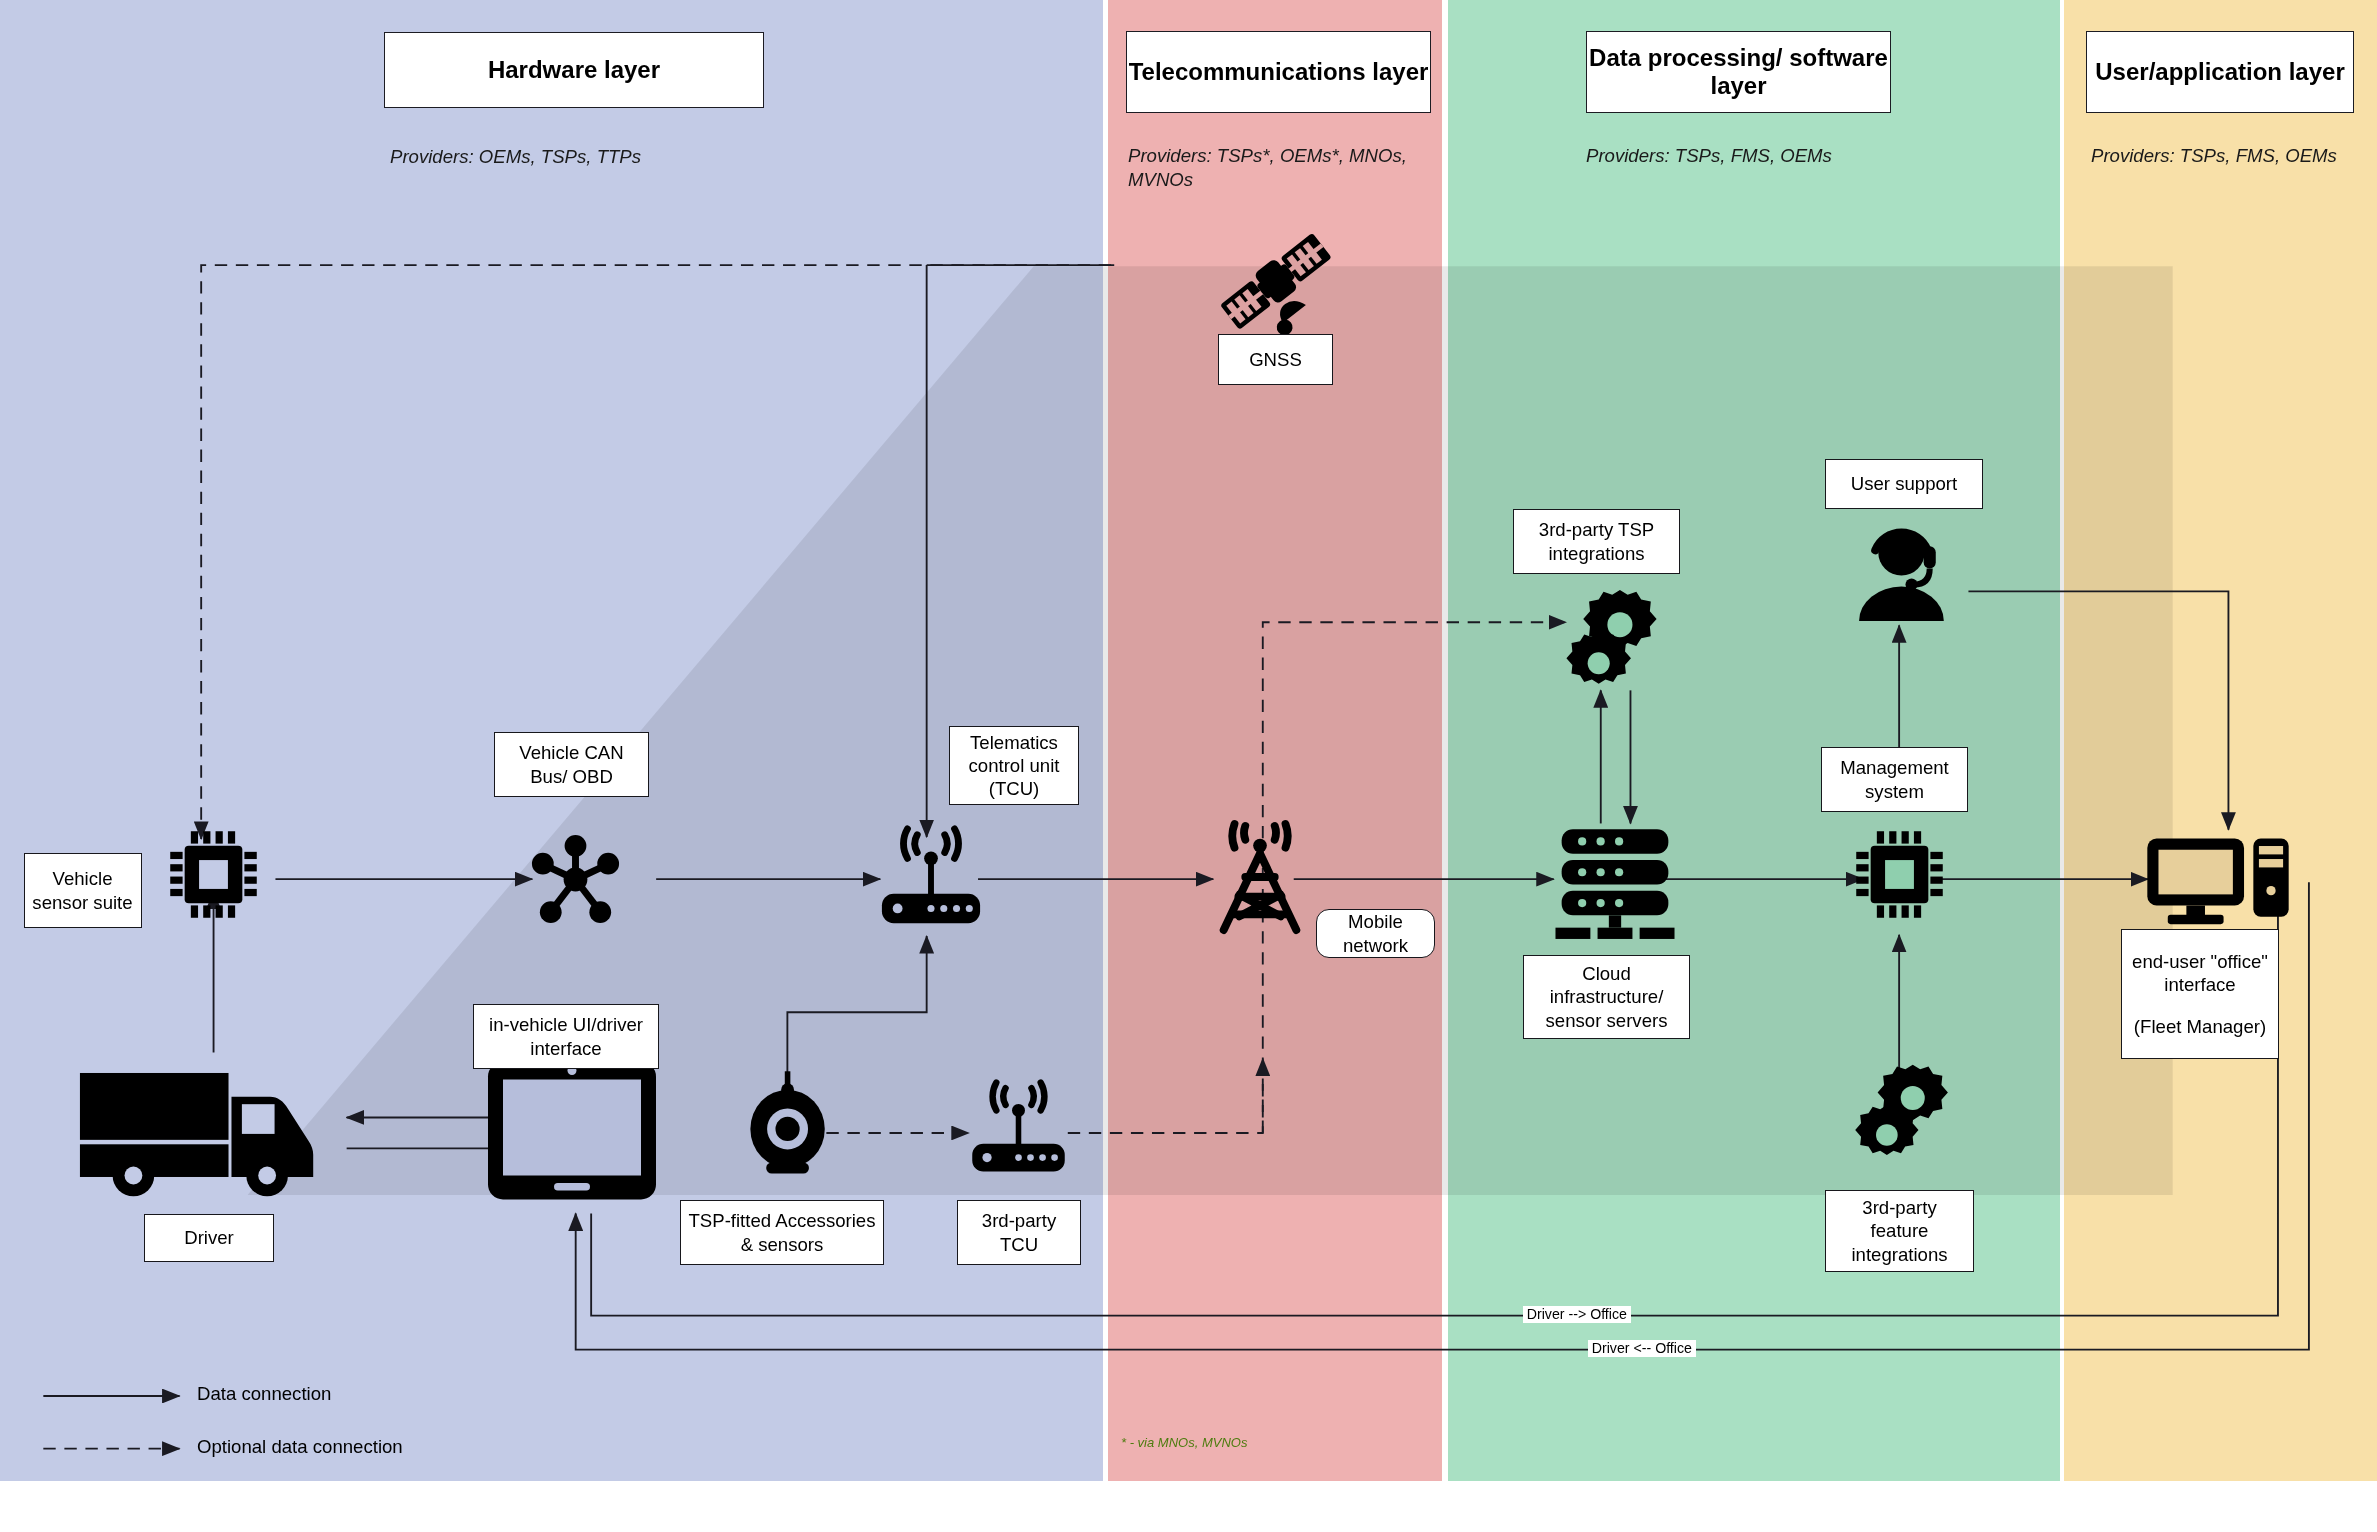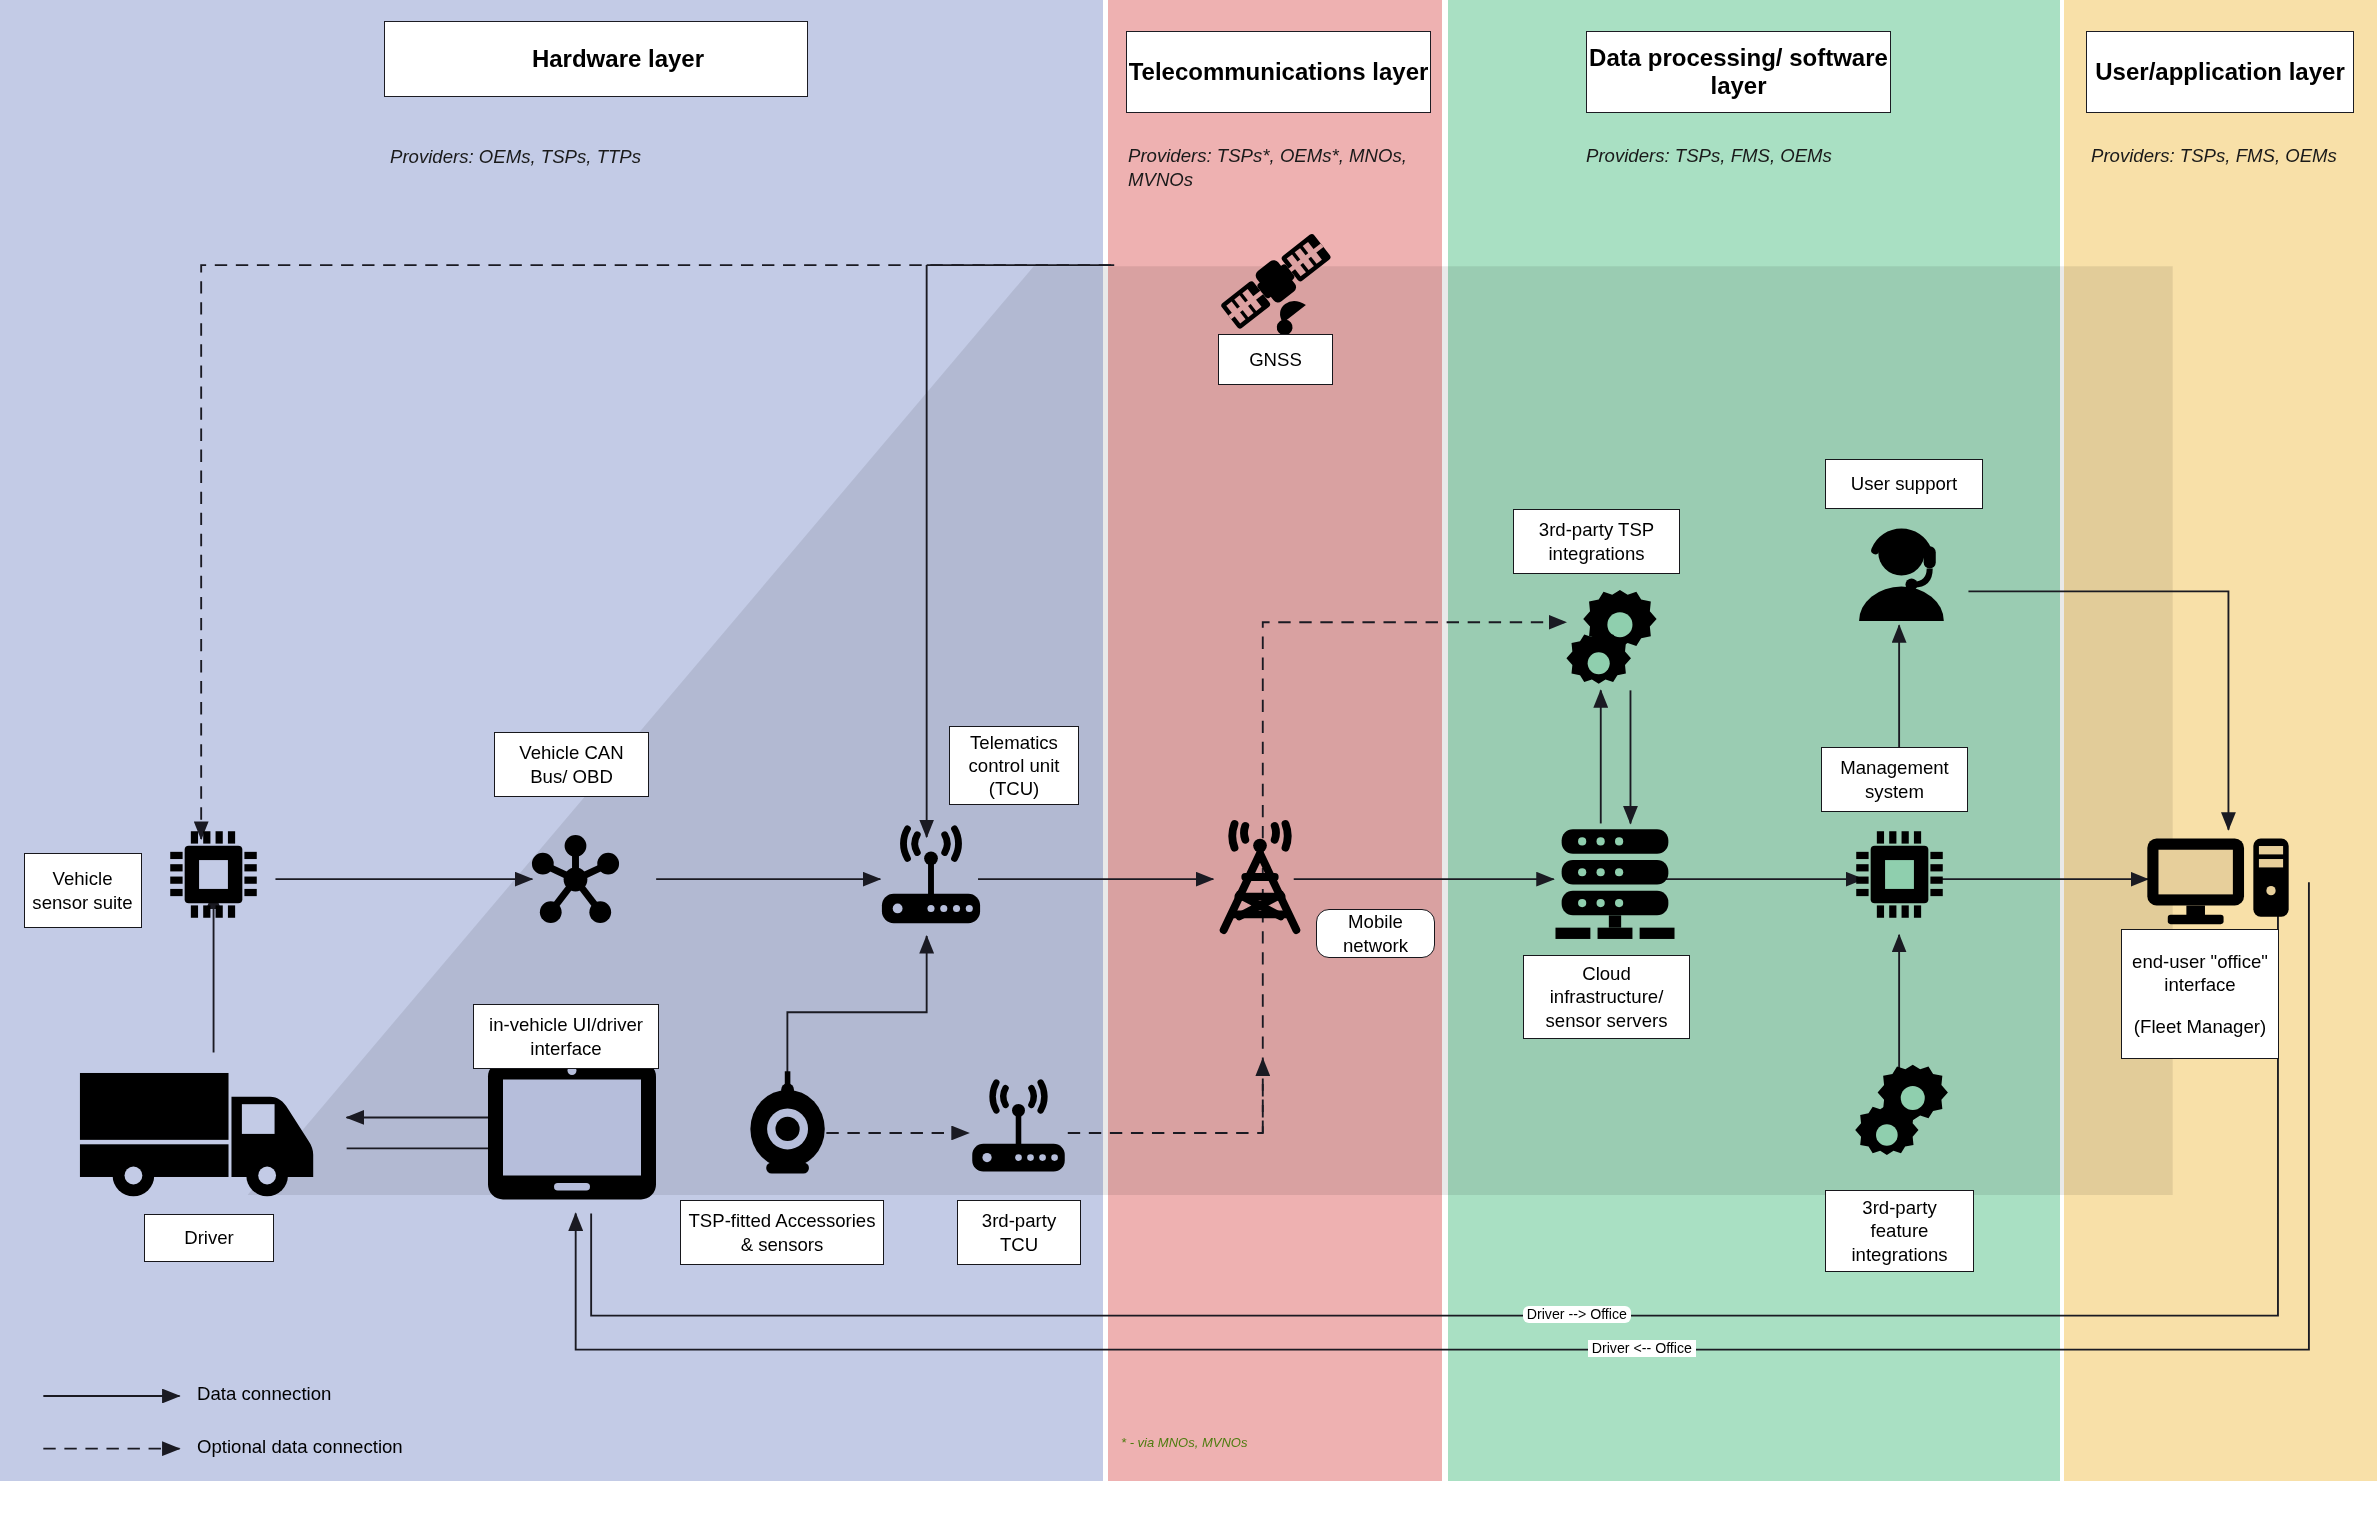--- a/index.html
+++ b/index.html
@@ -122,21 +122,21 @@
       <path d="M955,1960 L955,2125 L3680,2125 L3680,1440" marker-end="url(#ah)"></path>
       
       <path d="M3730,1425 L3730,2180 L930,2180 L930,1960" marker-end="url(#ah)"></path>
 
       
       <path d="M70,2255 L290,2255" marker-end="url(#ah)"></path>
       <path d="M70,2340 L290,2340" stroke-dasharray="20 14" marker-end="url(#ah)"></path>
     </g>
   </svg>
 
-  <div class="hdr-box" id="h-hw" style="left:384px;top:21px;width:378px;height:74px;padding-left:44px;">
+  <div class="hdr-box" id="h-hw" style="left:384px;top:32px;width:378px;height:74px;">
     <span>Hardware layer</span>
   </div>
   <div class="hdr-sub" style="left:390px;top:145px;width:347px;">Providers: OEMs, TSPs, TTPs</div>
 
   <div class="hdr-box" id="h-tel" style="left:1126px;top:31px;width:303px;height:80px;">
     <span>Telecommunications layer</span>
   </div>
   <div class="hdr-sub" style="left:1128px;top:144px;width:291px;">Providers: TSPs*, OEMs*, MNOs, MVNOs</div>
 
   <div class="hdr-box" id="h-data" style="left:1586px;top:31px;width:303px;height:80px;">
@@ -459,21 +459,21 @@
   <div class="nbox" style="left:1825px;top:1190px;width:149px;height:82px;">
     <span>3rd-party feature integrations</span>
   </div>
 
   <div class="nbox" style="left:2121px;top:929px;width:158px;height:130px;">
     <span>end-user "office" interface</span>
     <span style="height:18.6px;"></span>
     <span>(Fleet Manager)</span>
   </div>
 
-  <div class="edge-lbl" style="left:1523px;top:1306px;border-radius:6px;">Driver --&gt; Office</div>
+  <div class="edge-lbl" style="left:1523px;top:1306px;">Driver --&gt; Office</div>
   <div class="edge-lbl" style="left:1588px;top:1340px;">Driver &lt;-- Office</div>
 
   <div class="legend-item" style="left:197px;top:1383px;">Data connection</div>
   <div class="legend-item" style="left:197px;top:1436px;">Optional data connection</div>
 
   <div id="footnote" style="left:1121px;top:1435px;">* - via MNOs, MVNOs</div>
 
 
 </div>
 

